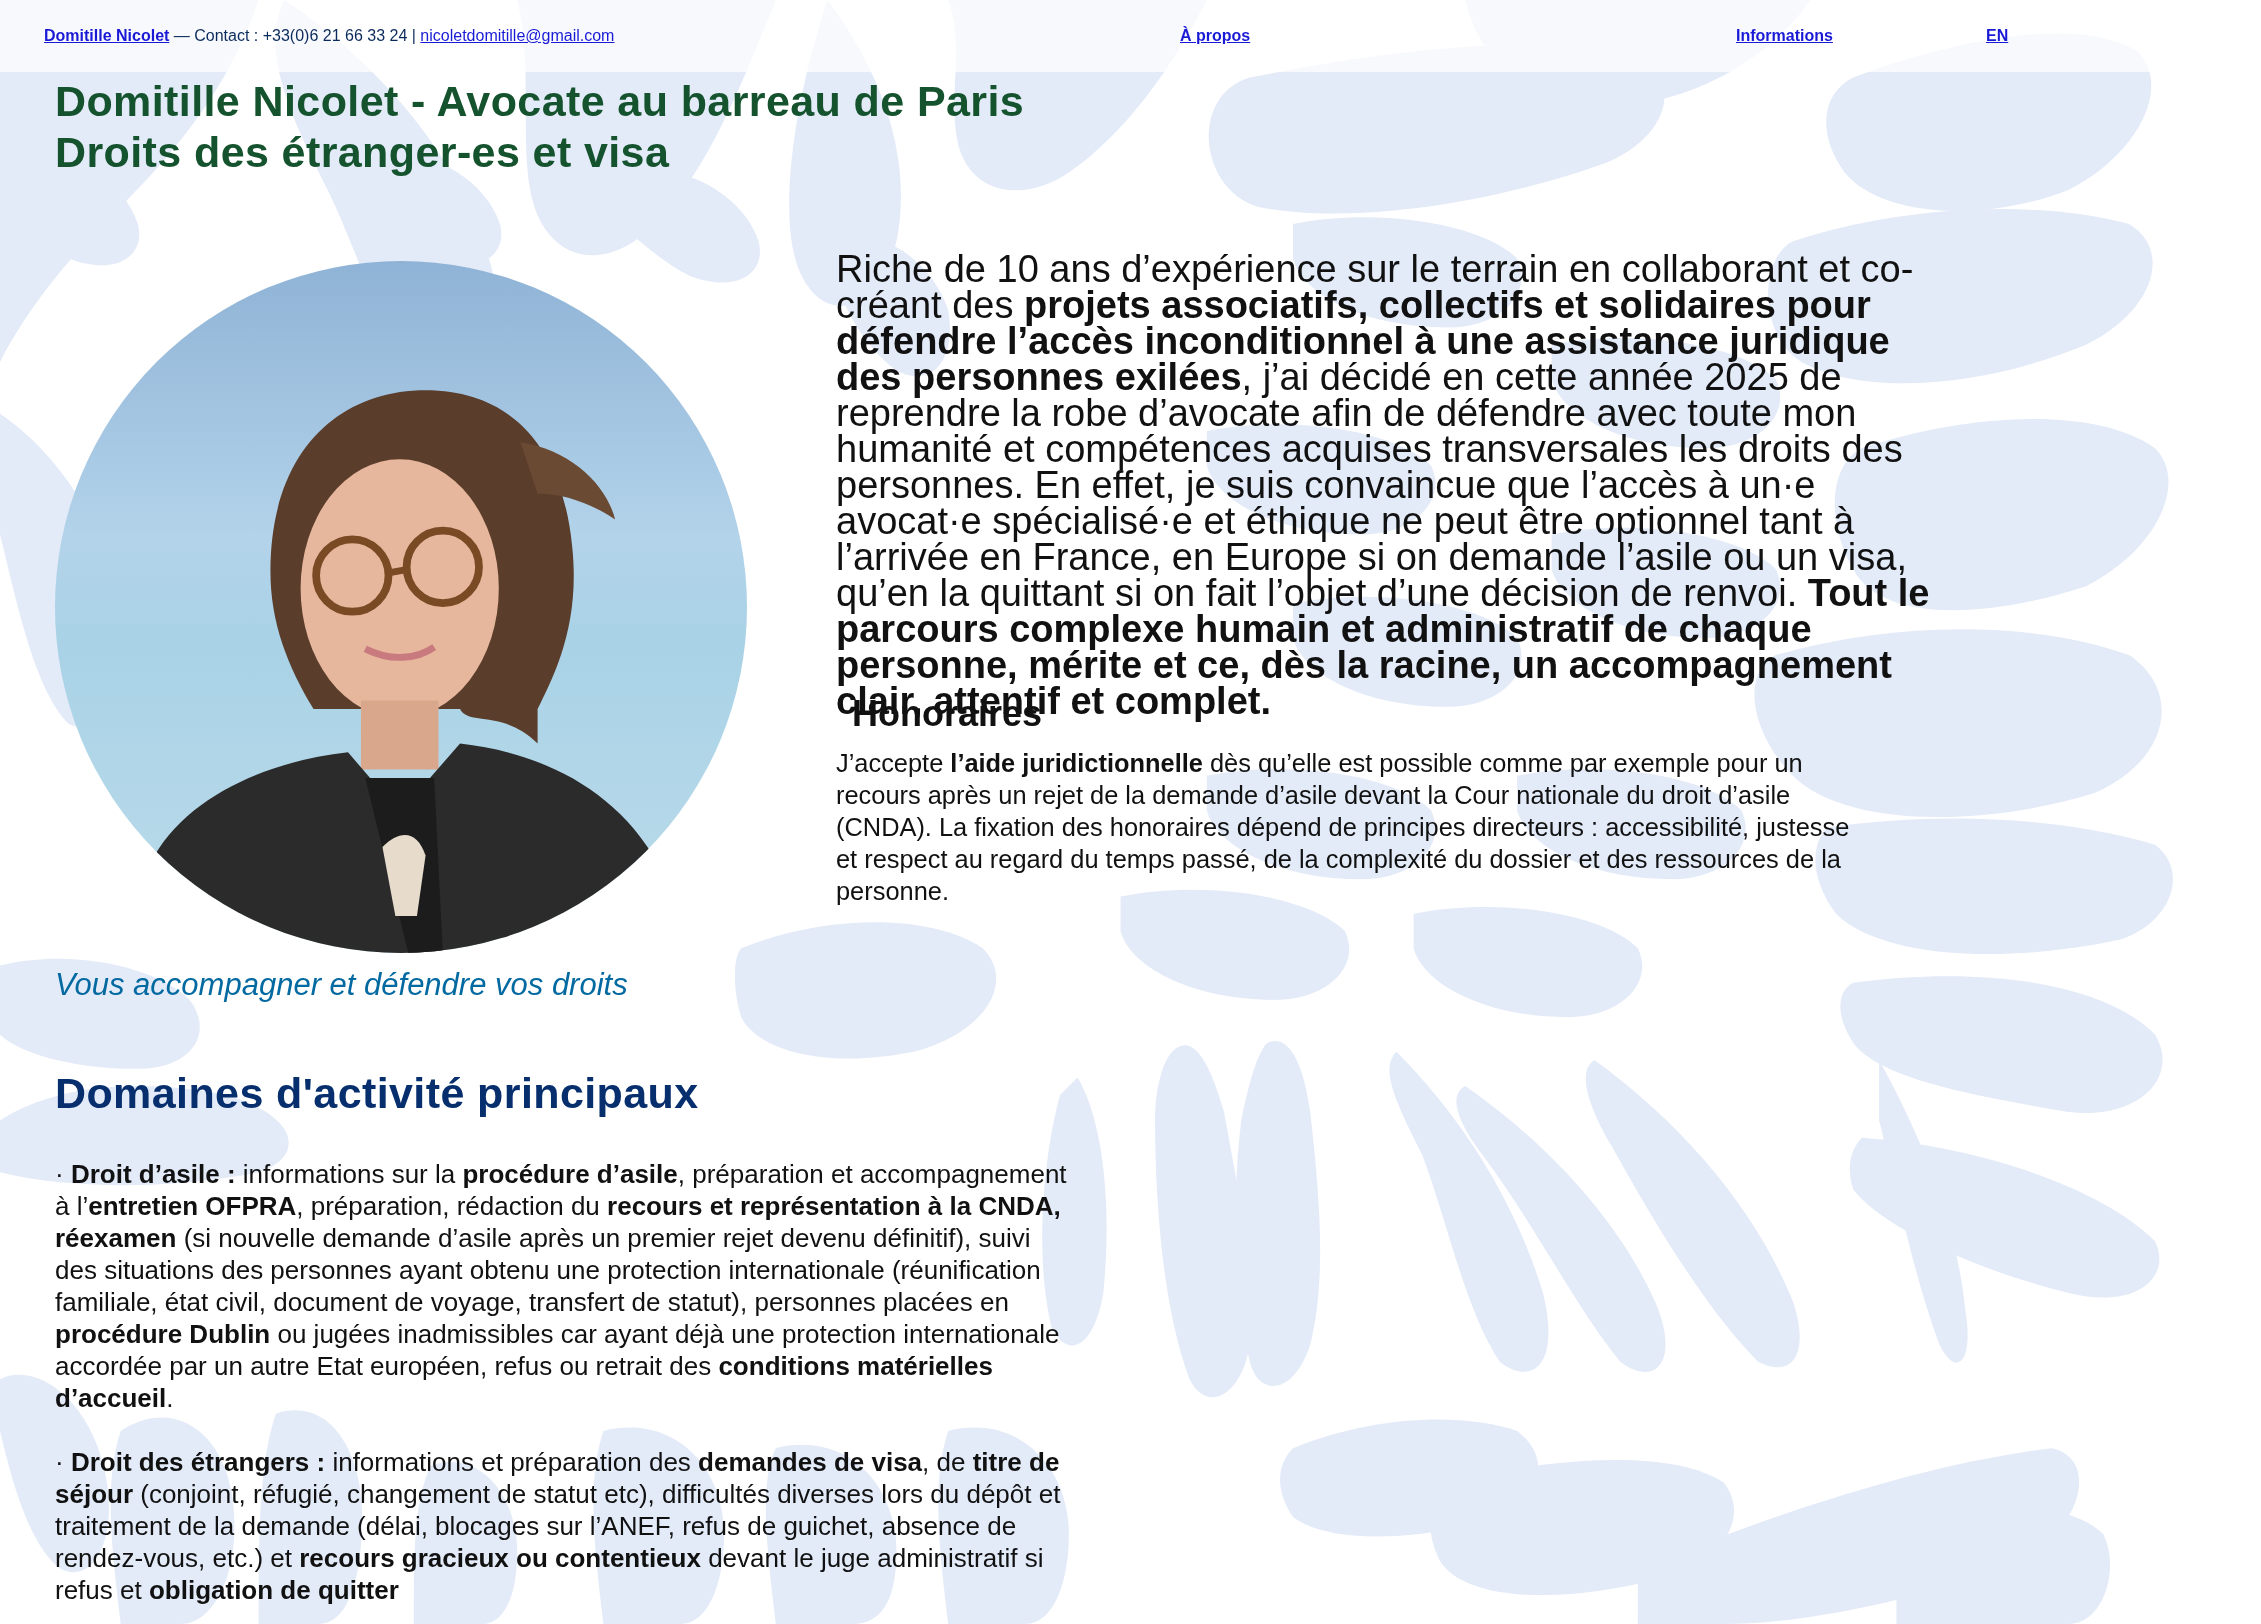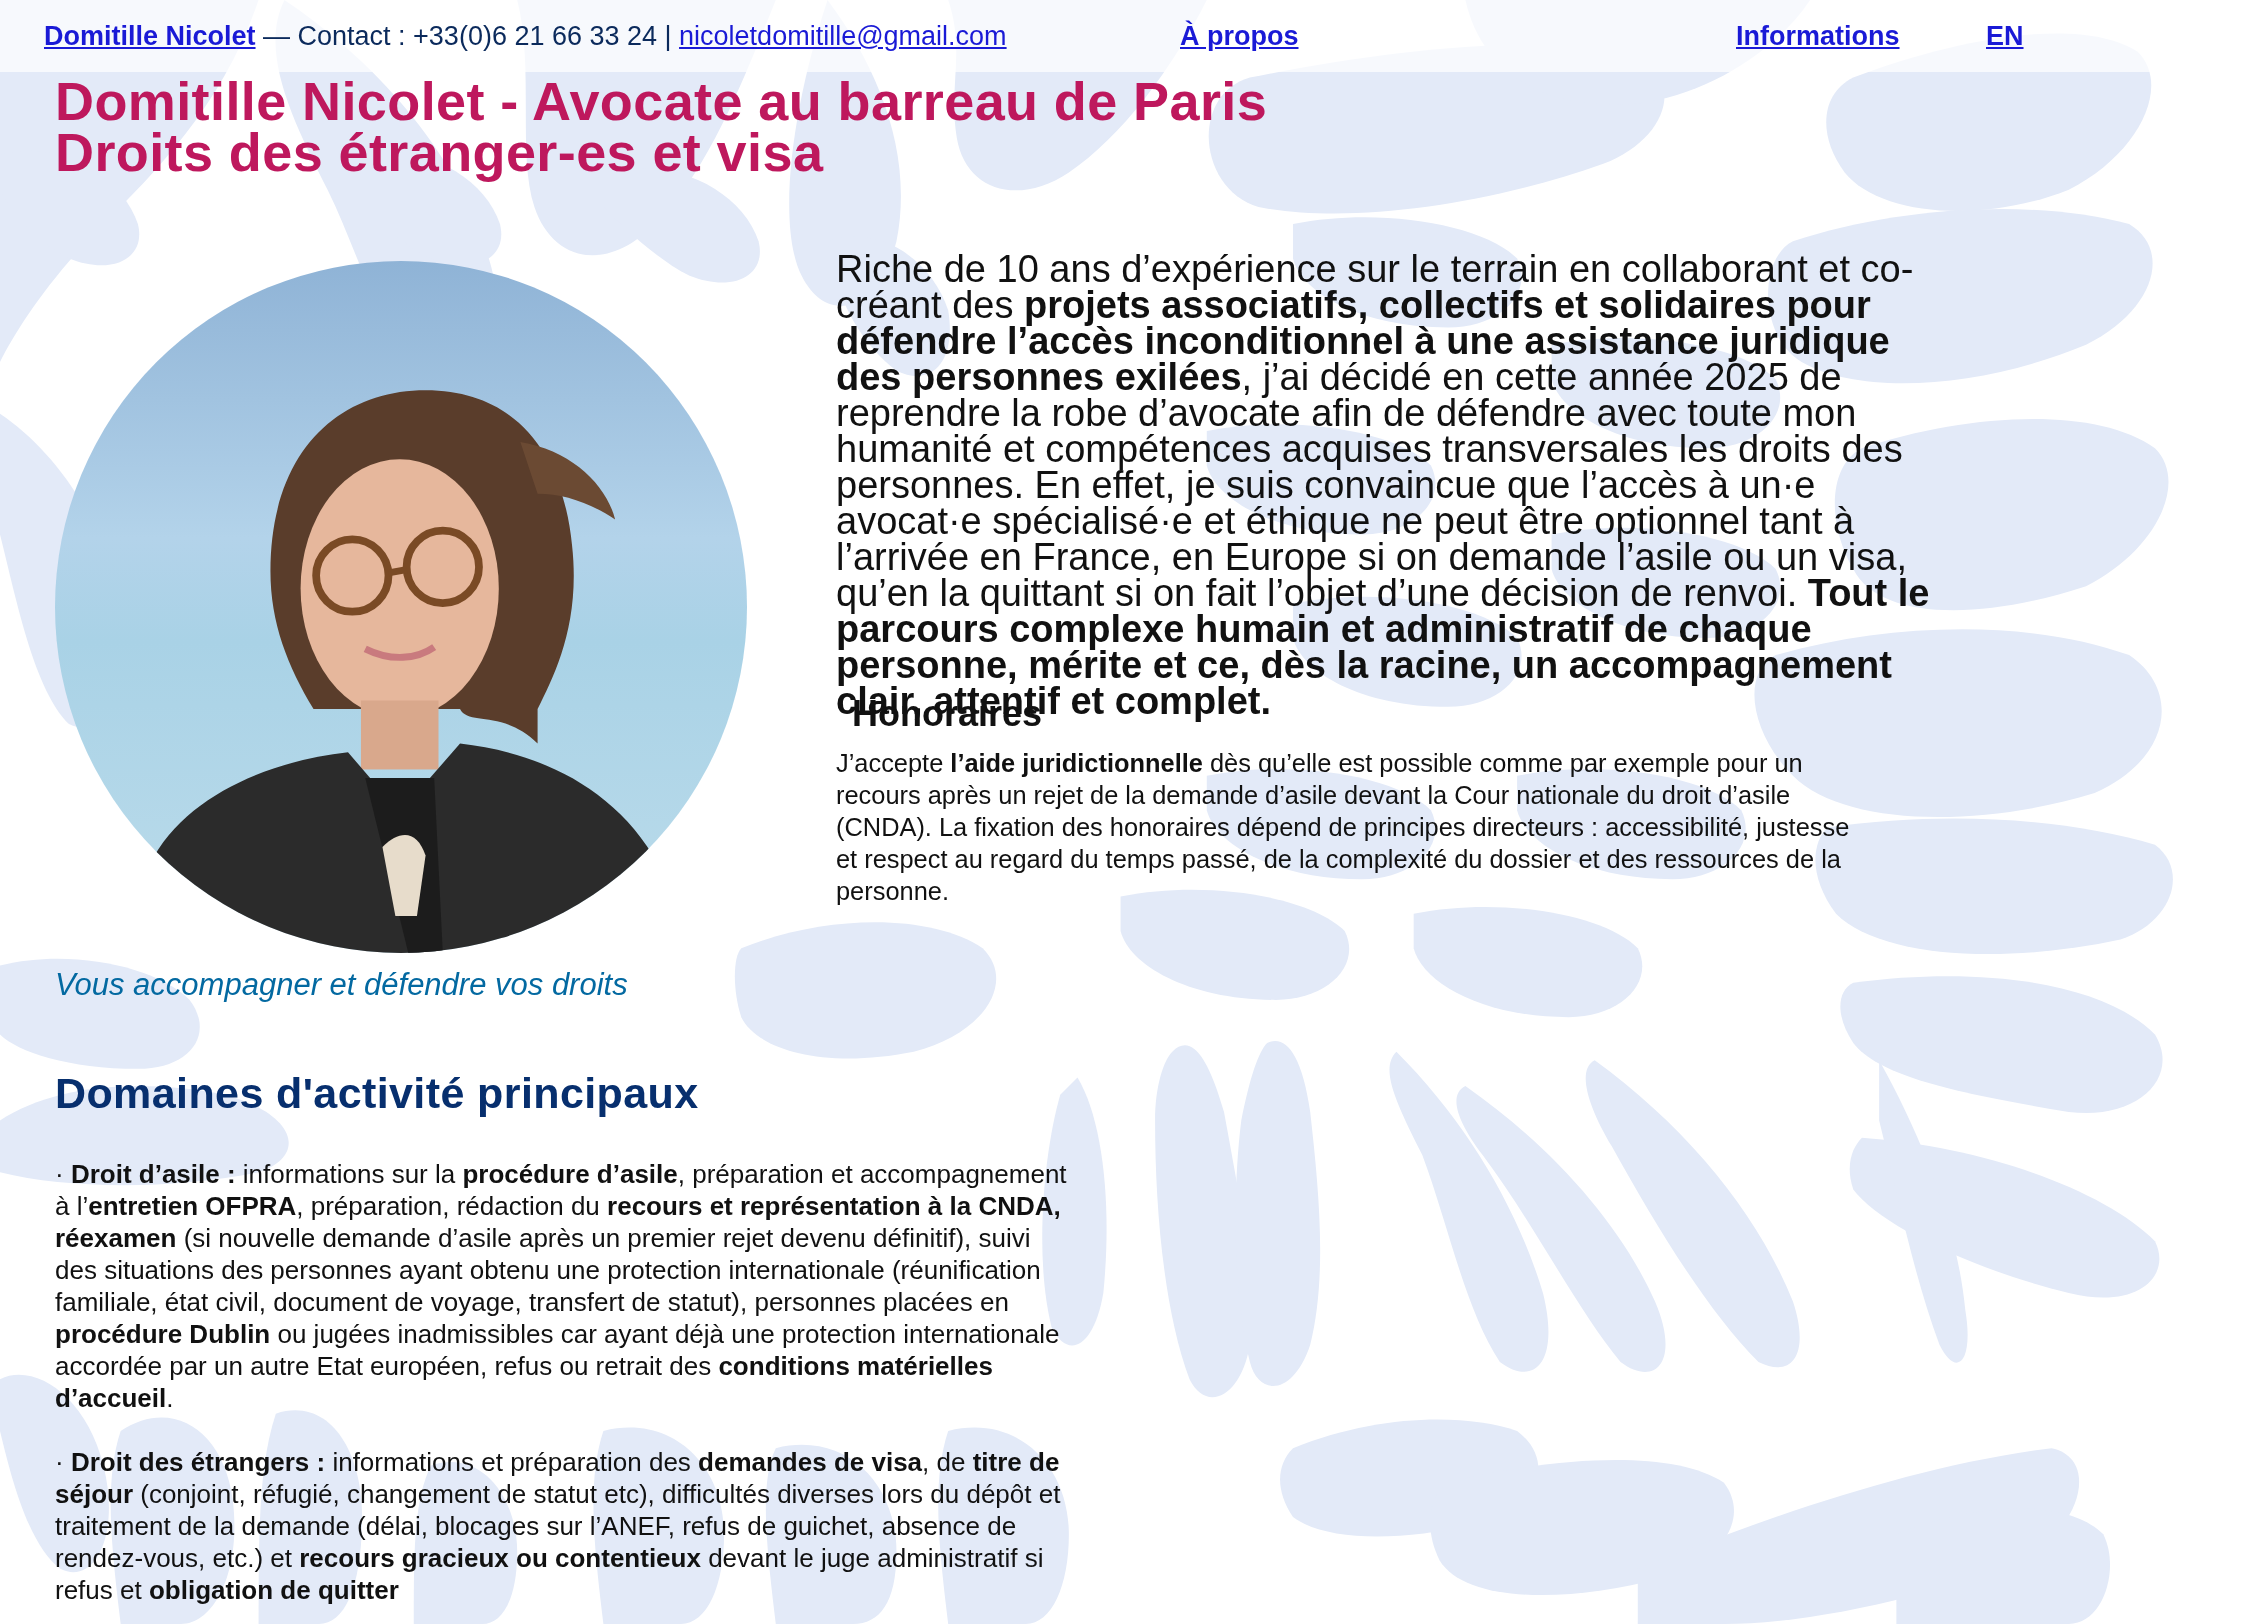--- a/index.html
+++ b/index.html
@@ -6,32 +6,32 @@
   body {
     width:2261px; height:1624px; overflow:hidden; position:relative;
     background:#ffffff;
     font-family:"Liberation Sans", sans-serif;
     color:#111111;
   }
   .bg { position:absolute; left:0; top:0; width:2261px; height:1624px; z-index:0; }
   .header {
     position:absolute; left:0; top:0; width:2191px; height:72px;
     background:rgba(255,255,255,0.72); z-index:2;
-    font-size:27px; line-height:72px;
+    font-size:16px; line-height:72px;
   }
   .header .contact { position:absolute; left:44px; top:0; color:#0b2a5c; white-space:nowrap; }
   .header a { color:#1a1ad6; text-decoration:underline; }
   .header .contact .name { font-weight:bold; }
   .nav-link { position:absolute; top:0; color:#0b2a6e; font-weight:bold; text-decoration:underline; white-space:nowrap;margin-left:8px; }
   .nav-apropos { left:1172px; }
   .nav-info { left:1728px; }
   .nav-lang { left:1978px; color:#000; text-decoration:none; }
   .title {
     position:absolute; left:55px; top:76px; z-index:2;
-    color:#be185d; font-weight:bold; font-size:54px; line-height:51px;
+    color:#14532d; font-weight:bold; font-size:43px; line-height:51px;
     letter-spacing:0.4px;
   }
   .photo {
     position:absolute; left:55px; top:261px; width:692px; height:692px;
     border-radius:50%; overflow:hidden; z-index:2;
   }
   .intro {
     position:absolute; left:836px; top:251px; width:1121px; z-index:2;
     font-size:38px; line-height:36px; color:#111;
   }

